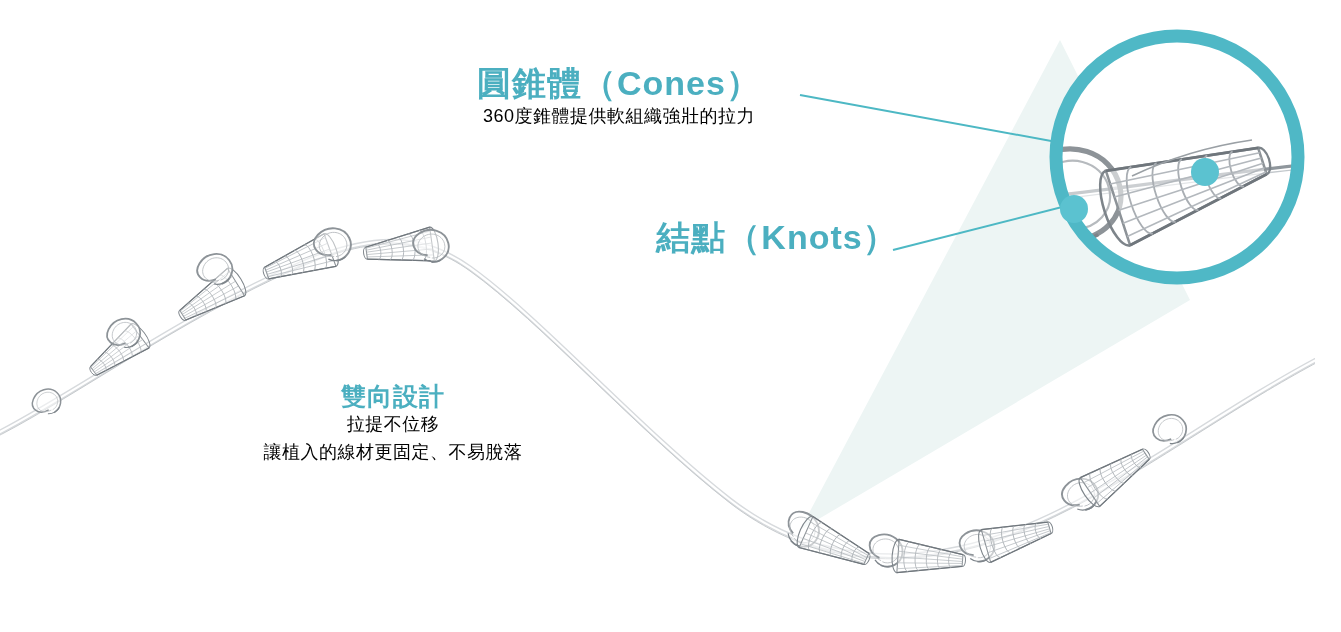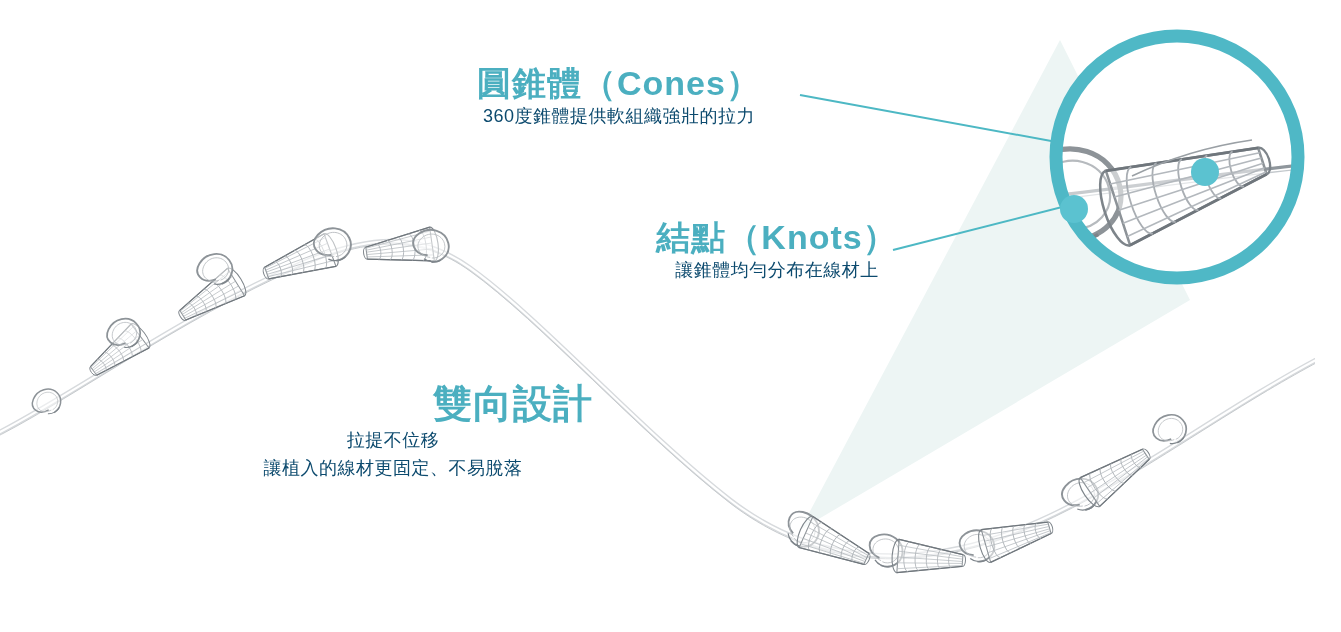--- a/index.html
+++ b/index.html
@@ -17,28 +17,28 @@
     font-size:34px;
     font-weight:700;
     letter-spacing:1px;
     line-height:1.15;
     color:#4bafc0;
   }
   .label-sub{
     font-size:18px;
     font-weight:400;
     line-height:1.55;
-    color:#0c4a6e;
+    color:#000000;
     letter-spacing:.5px;
   }
 
   #cones-label{left:444px;top:64px;width:350px;}
   #knots-label{left:612px;top:218px;width:330px;}
   #bidir-label{left:193px;top:382px;width:400px;}
-  #bidir-label .label-title{font-size:39px;text-align:right;}
+  #bidir-label .label-title{font-size:25px;}
 </style>
 </head>
 <body>
 
 <div id="stage">
 
   <svg id="art" viewBox="0 0 1341 632">
     <defs>
       <clipPath id="circleClip">
         <circle cx="1177" cy="157" r="121"></circle>
@@ -136,21 +136,20 @@
     <circle cx="1205" cy="172" r="14" fill="#5bc2d0"></circle>
   </svg>
 
   <div class="label-block" id="cones-label">
     <div class="label-title">圓錐體（Cones）</div>
     <div class="label-sub">360度錐體提供軟組織強壯的拉力</div>
   </div>
 
   <div class="label-block" id="knots-label">
     <div class="label-title">結點（Knots）</div>
-    <div class="label-sub">讓錐體均勻分布在線材上</div>
   </div>
 
   <div class="label-block" id="bidir-label">
     <div class="label-title">雙向設計</div>
     <div class="label-sub">拉提不位移</div>
     <div class="label-sub">讓植入的線材更固定、不易脫落</div>
   </div>
 
 </div>
 

